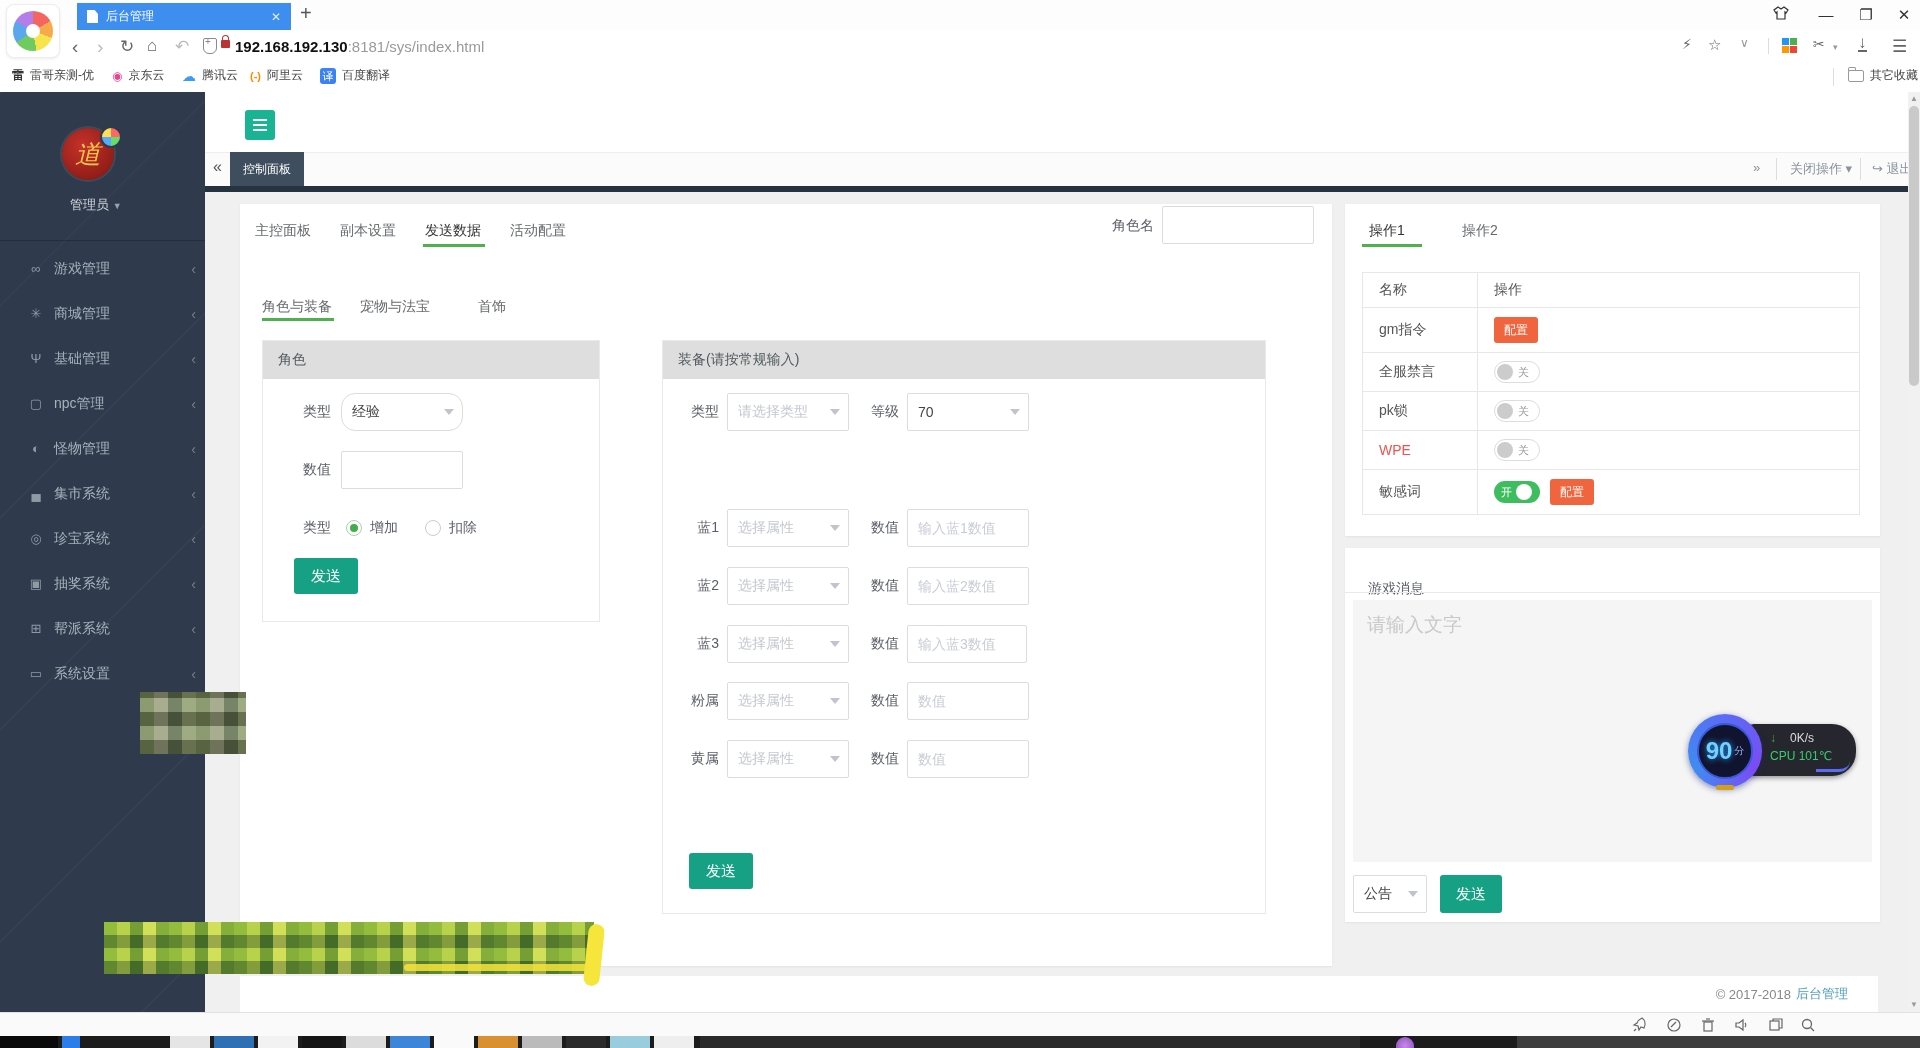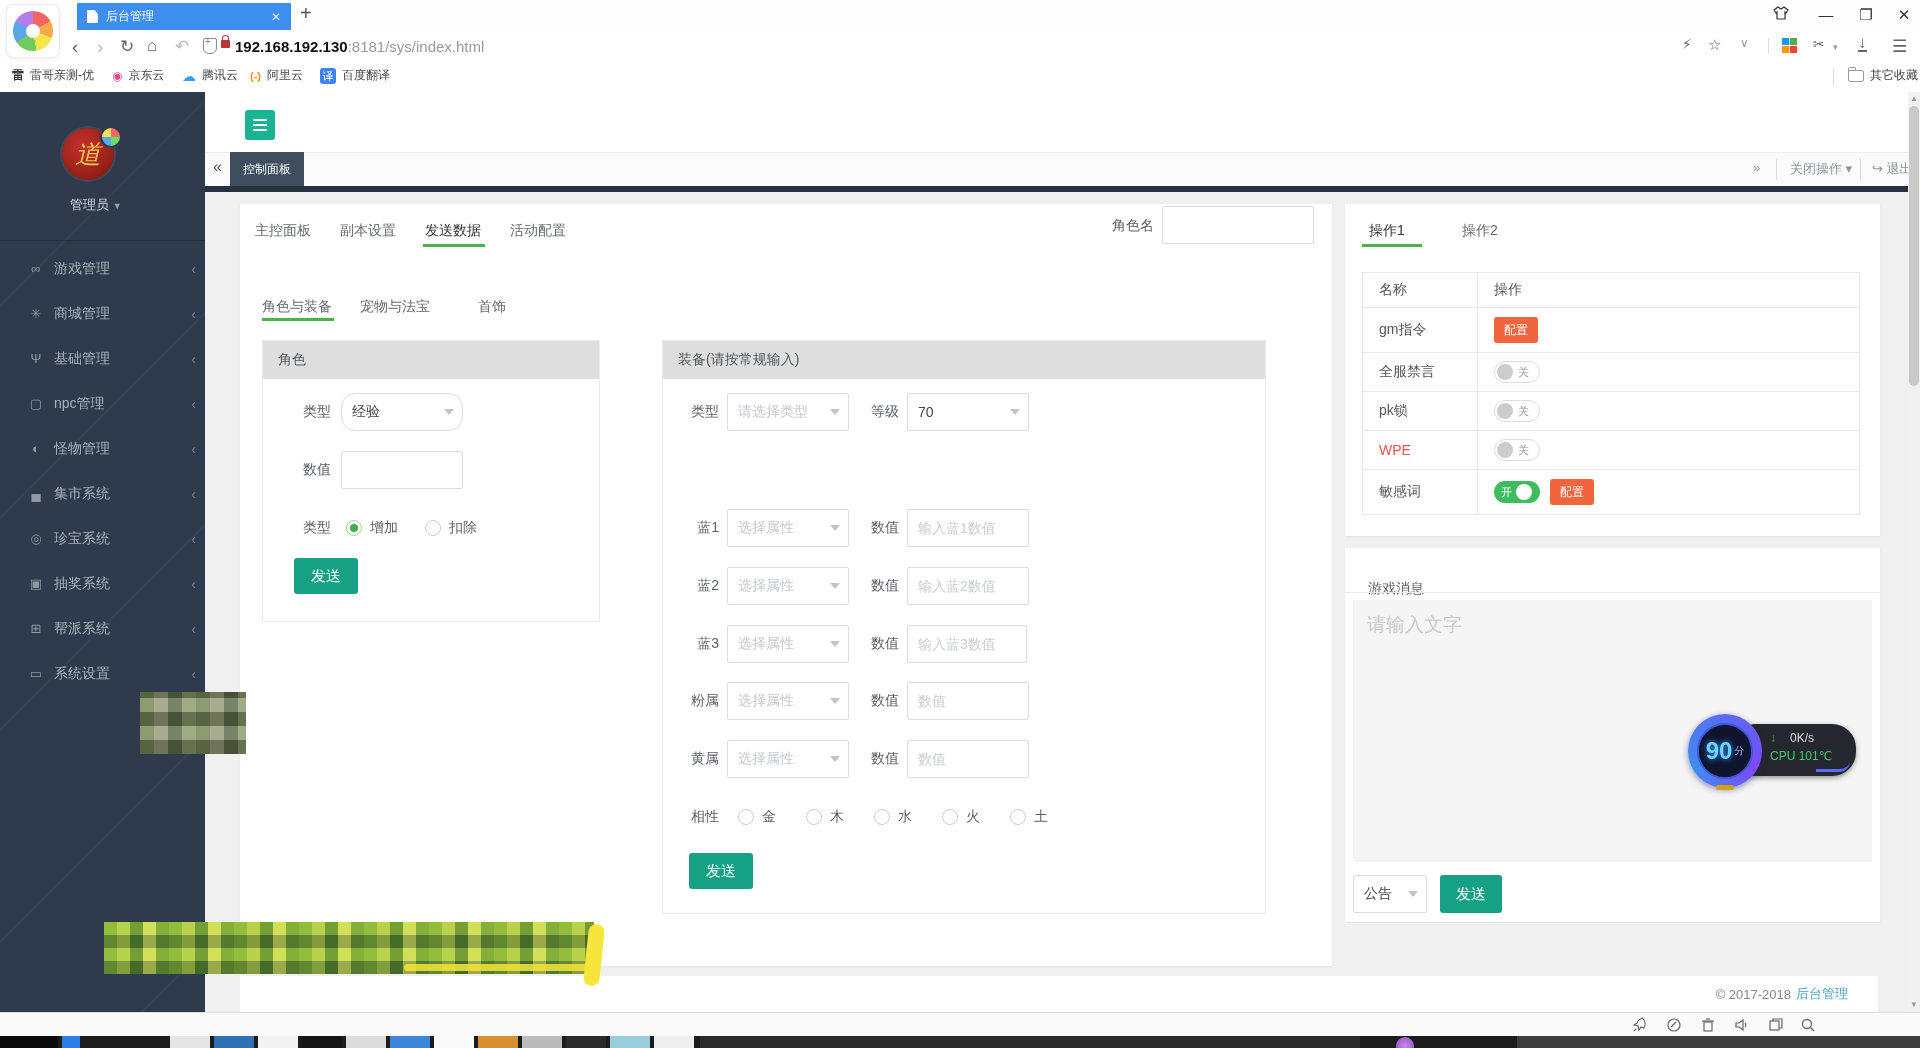--- a/index.html
+++ b/index.html
@@ -365,33 +365,20 @@
       <div class="frow" style="left:0;top:399px;width:600px;">
         <span class="flbl" style="width:56px;">黄属</span>
         <span class="select ph" style="width:122px;margin-left:8px;">
             <span>选择属性</span>
             <i class="caret"></i>
           </span>
         <span class="flbl" style="width:50px;">数值</span>
         <input class="inp" style="position: static; width: 122px; margin-left: 8px;" placeholder="数值">
       </div>
 
-      <div class="frow" style="left:0;top:457px;width:600px;">
-        <span class="flbl" style="width:56px;">相性</span>
-        <span class="rdo" style="margin-left:19px;"></span>
-          <span class="lbl" style="margin-left:8px;">金</span>
-        <span class="rdo" style="margin-left:30px;"></span>
-          <span class="lbl" style="margin-left:8px;">木</span>
-        <span class="rdo" style="margin-left:30px;"></span>
-          <span class="lbl" style="margin-left:8px;">水</span>
-        <span class="rdo" style="margin-left:30px;"></span>
-          <span class="lbl" style="margin-left:8px;">火</span>
-        <span class="rdo" style="margin-left:30px;"></span>
-          <span class="lbl" style="margin-left:8px;">土</span>
-      </div>
       <div class="btn-send" style="left:26px;top:512px;width:64px;height:36px;">发送</div>
     </div>
   </div>
 
   <div class="card" style="left:1345px;top:204px;width:535px;height:332px;">
     <span class="mtab on" style="left:24px;">操作1</span>
     <span class="mtab" style="left:117px;">操作2</span>
     <span class="uline" style="left:17px;top:40px;width:60px;"></span>
     <div class="otable" style="left:17px;top:68px;width:498px;">
       <div class="orow" style="height:34px;">

